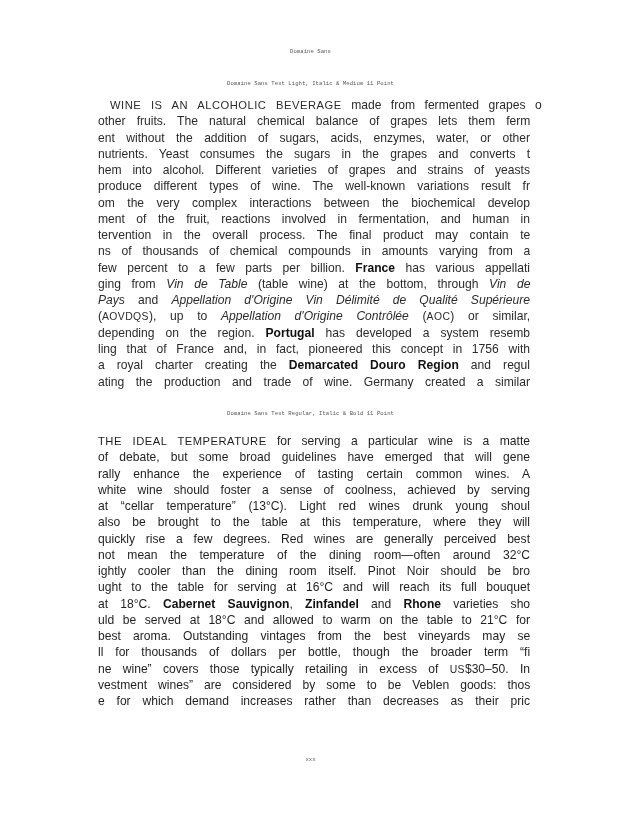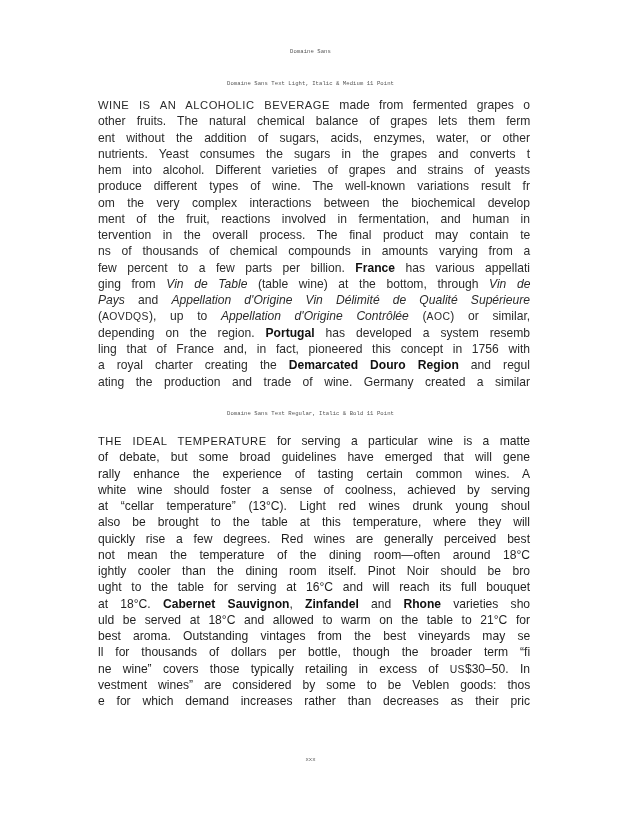--- a/index.html
+++ b/index.html
@@ -64,21 +64,21 @@
     .seg-sc { font-size: 10.4px; letter-spacing: 0.4px; text-transform: uppercase; }
   </style>
 </head>
 <body>
 
 <div>
   <div id="doc-title" class="mono-caption">Domaine Sans</div>
 
   <div id="caption-1" class="mono-caption">Domaine Sans Text Light, Italic &amp; Medium 11 Point</div>
   <div id="section-1" class="text-block">
-      <span class="line" style="display: block; word-spacing: 6.11111px;"><span class="sc-lead" style="white-space: pre;">WINE IS AN ALCOHOLIC BEVERAGE</span><span style="white-space: pre;"> made from fermented grapes o</span></span>
+      <span class="line" style="display: block; word-spacing: 6.11111px;"><span class="sc-lead" style="white-space: pre; margin-left: 12px;">WINE IS AN ALCOHOLIC BEVERAGE</span><span style="white-space: pre;"> made from fermented grapes o</span></span>
       <span class="line" style="display: block; word-spacing: 7.7px;"><span style="white-space: pre;">other fruits. The natural chemical balance of grapes lets them ferm</span></span>
       <span class="line" style="display: block; word-spacing: 8px;"><span style="white-space: pre;">ent without the addition of sugars, acids, enzymes, water, or other</span></span>
       <span class="line" style="display: block; word-spacing: 7.8px;"><span style="white-space: pre;">nutrients. Yeast consumes the sugars in the grapes and converts t</span></span>
       <span class="line" style="display: block; word-spacing: 7.5px;"><span style="white-space: pre;">hem into alcohol. Different varieties of grapes and strains of yeasts</span></span>
       <span class="line" style="display: block; word-spacing: 8.66667px;"><span style="white-space: pre;">produce different types of wine. The well-known variations result fr</span></span>
       <span class="line" style="display: block; word-spacing: 9.125px;"><span style="white-space: pre;">om the very complex interactions between the biochemical develop</span></span>
       <span class="line" style="display: block; word-spacing: 8.1px;"><span style="white-space: pre;">ment of the fruit, reactions involved in fermentation, and human in</span></span>
       <span class="line" style="display: block; word-spacing: 8.3px;"><span style="white-space: pre;">tervention in the overall process. The final product may contain te</span></span>
       <span class="line" style="display: block; word-spacing: 7.4px;"><span style="white-space: pre;">ns of thousands of chemical compounds in amounts varying from a</span></span>
       <span class="line" style="display: block; word-spacing: 7.09091px;"><span style="white-space: pre;">few percent to a few parts per billion. </span><span class="seg-bold" style="white-space: pre;">France</span><span style="white-space: pre;"> has various appellati</span></span>
@@ -93,21 +93,21 @@
 
   <div id="caption-2" class="mono-caption">Domaine Sans Text Regular, Italic &amp; Bold 11 Point</div>
   <div id="section-2" class="text-block">
       <span class="line" style="display: block; word-spacing: 7px;"><span class="sc-lead" style="white-space: pre;">THE IDEAL TEMPERATURE</span><span style="white-space: pre;"> for serving a particular wine is a matte</span></span>
       <span class="line" style="display: block; word-spacing: 7.8px;"><span style="white-space: pre;">of debate, but some broad guidelines have emerged that will gene</span></span>
       <span class="line" style="display: block; word-spacing: 9.66667px;"><span style="white-space: pre;">rally enhance the experience of tasting certain common wines. A</span></span>
       <span class="line" style="display: block; word-spacing: 7.9px;"><span style="white-space: pre;">white wine should foster a sense of coolness, achieved by serving</span></span>
       <span class="line" style="display: block; word-spacing: 9.33333px;"><span style="white-space: pre;">at “cellar temperature” (13°C). Light red wines drunk young shoul</span></span>
       <span class="line" style="display: block; word-spacing: 8.63636px;"><span style="white-space: pre;">also be brought to the table at this temperature, where they will</span></span>
       <span class="line" style="display: block; word-spacing: 7.4px;"><span style="white-space: pre;">quickly rise a few degrees. Red wines are generally perceived best</span></span>
-      <span class="line" style="display: block; word-spacing: 9.11111px;"><span style="white-space: pre;">not mean the temperature of the dining room—often around 18°C</span></span>
+      <span class="line" style="display: block; word-spacing: 9.11111px;"><span style="white-space: pre;">not mean the temperature of the dining room—often around 32°C</span></span>
       <span class="line" style="display: block; word-spacing: 8.09091px;"><span style="white-space: pre;">ightly cooler than the dining room itself. Pinot Noir should be bro</span></span>
       <span class="line" style="display: block; word-spacing: 6.38462px;"><span style="white-space: pre;">ught to the table for serving at 16°C and will reach its full bouquet</span></span>
       <span class="line" style="display: block; word-spacing: 8.875px;"><span style="white-space: pre;">at 18°C. </span><span class="seg-bold" style="white-space: pre;">Cabernet Sauvignon</span><span style="white-space: pre;">, </span><span class="seg-bold" style="white-space: pre;">Zinfandel</span><span style="white-space: pre;"> and </span><span class="seg-bold" style="white-space: pre;">Rhone</span><span style="white-space: pre;"> varieties sho</span></span>
       <span class="line" style="display: block; word-spacing: 5.21429px;"><span style="white-space: pre;">uld be served at 18°C and allowed to warm on the table to 21°C for</span></span>
       <span class="line" style="display: block; word-spacing: 8.88889px;"><span style="white-space: pre;">best aroma. Outstanding vintages from the best vineyards may se</span></span>
       <span class="line" style="display: block; word-spacing: 8.54545px;"><span style="white-space: pre;">ll for thousands of dollars per bottle, though the broader term “fi</span></span>
       <span class="line" style="display: block; word-spacing: 7.9px;"><span style="white-space: pre;">ne wine” covers those typically retailing in excess of </span><span class="seg-sc" style="white-space: pre;">US</span><span style="white-space: pre;">$30–50. In</span></span>
       <span class="line" style="display: block; word-spacing: 7.6px;"><span style="white-space: pre;">vestment wines” are considered by some to be Veblen goods: thos</span></span>
       <span class="line last" style="display: block; word-spacing: 8.4px;"><span style="white-space: pre;">e for which demand increases rather than decreases as their pric</span></span>
     </div>

